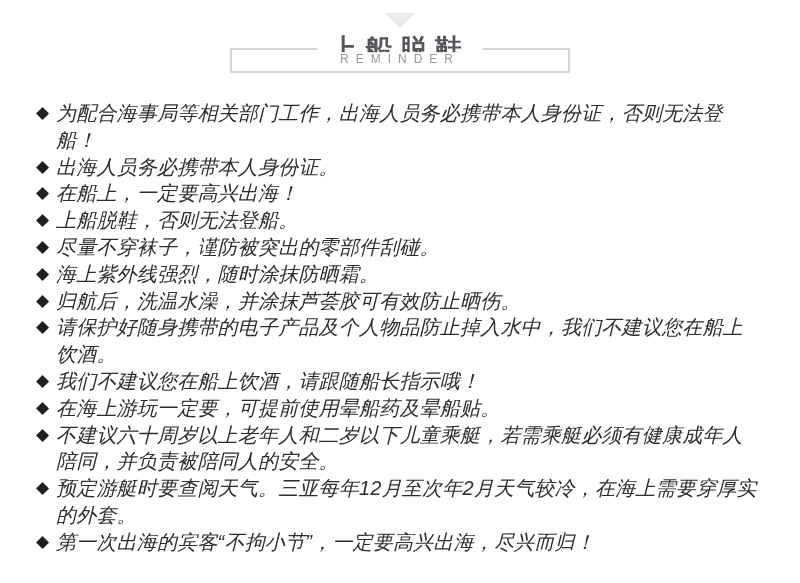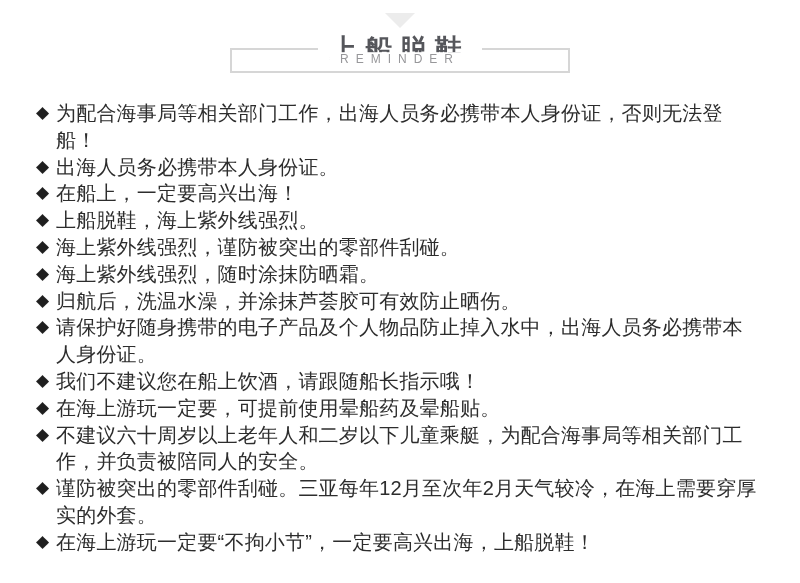--- a/index.html
+++ b/index.html
@@ -68,20 +68,21 @@
   .bullet {
     flex: 0 0 20px;
     width: 20px;
     font-size: 17px;
     line-height: 26.8px;
     color: #1f1f1f;
   }
   .tip-text {
     flex: 1 1 auto;
     letter-spacing: 0.2px;
+    font-style: italic;
   }
 </style>
 </head>
 <body>
 
 <div class="page">
 
   <div class="tri"></div>
 
   <div class="title-box">
@@ -98,53 +99,53 @@
       <div class="tip">
       <span class="bullet">◆</span>
       <span class="tip-text">出海人员务必携带本人身份证。</span>
     </div>
       <div class="tip">
       <span class="bullet">◆</span>
       <span class="tip-text">在船上，一定要高兴出海！</span>
     </div>
       <div class="tip">
       <span class="bullet">◆</span>
-      <span class="tip-text">上船脱鞋，海上紫外线强烈。</span>
+      <span class="tip-text">上船脱鞋，否则无法登船。</span>
     </div>
       <div class="tip">
       <span class="bullet">◆</span>
-      <span class="tip-text">海上紫外线强烈，谨防被突出的零部件刮碰。</span>
+      <span class="tip-text">尽量不穿袜子，谨防被突出的零部件刮碰。</span>
     </div>
       <div class="tip">
       <span class="bullet">◆</span>
       <span class="tip-text">海上紫外线强烈，随时涂抹防晒霜。</span>
     </div>
       <div class="tip">
       <span class="bullet">◆</span>
       <span class="tip-text">归航后，洗温水澡，并涂抹芦荟胶可有效防止晒伤。</span>
     </div>
       <div class="tip">
       <span class="bullet">◆</span>
-      <span class="tip-text">请保护好随身携带的电子产品及个人物品防止掉入水中，出海人员务必携带本人身份证。</span>
+      <span class="tip-text">请保护好随身携带的电子产品及个人物品防止掉入水中，我们不建议您在船上饮酒。</span>
     </div>
       <div class="tip">
       <span class="bullet">◆</span>
       <span class="tip-text">我们不建议您在船上饮酒，请跟随船长指示哦！</span>
     </div>
       <div class="tip">
       <span class="bullet">◆</span>
       <span class="tip-text">在海上游玩一定要，可提前使用晕船药及晕船贴。</span>
     </div>
       <div class="tip">
       <span class="bullet">◆</span>
-      <span class="tip-text">不建议六十周岁以上老年人和二岁以下儿童乘艇，为配合海事局等相关部门工作，并负责被陪同人的安全。</span>
+      <span class="tip-text">不建议六十周岁以上老年人和二岁以下儿童乘艇，若需乘艇必须有健康成年人陪同，并负责被陪同人的安全。</span>
     </div>
       <div class="tip">
       <span class="bullet">◆</span>
-      <span class="tip-text">谨防被突出的零部件刮碰。三亚每年12月至次年2月天气较冷，在海上需要穿厚实的外套。</span>
+      <span class="tip-text">预定游艇时要查阅天气。三亚每年12月至次年2月天气较冷，在海上需要穿厚实的外套。</span>
     </div>
       <div class="tip">
       <span class="bullet">◆</span>
-      <span class="tip-text">在海上游玩一定要“不拘小节”，一定要高兴出海，上船脱鞋！</span>
+      <span class="tip-text">第一次出海的宾客“不拘小节”，一定要高兴出海，尽兴而归！</span>
     </div>
     </div>
 
 </div>
 
 </body></html>

